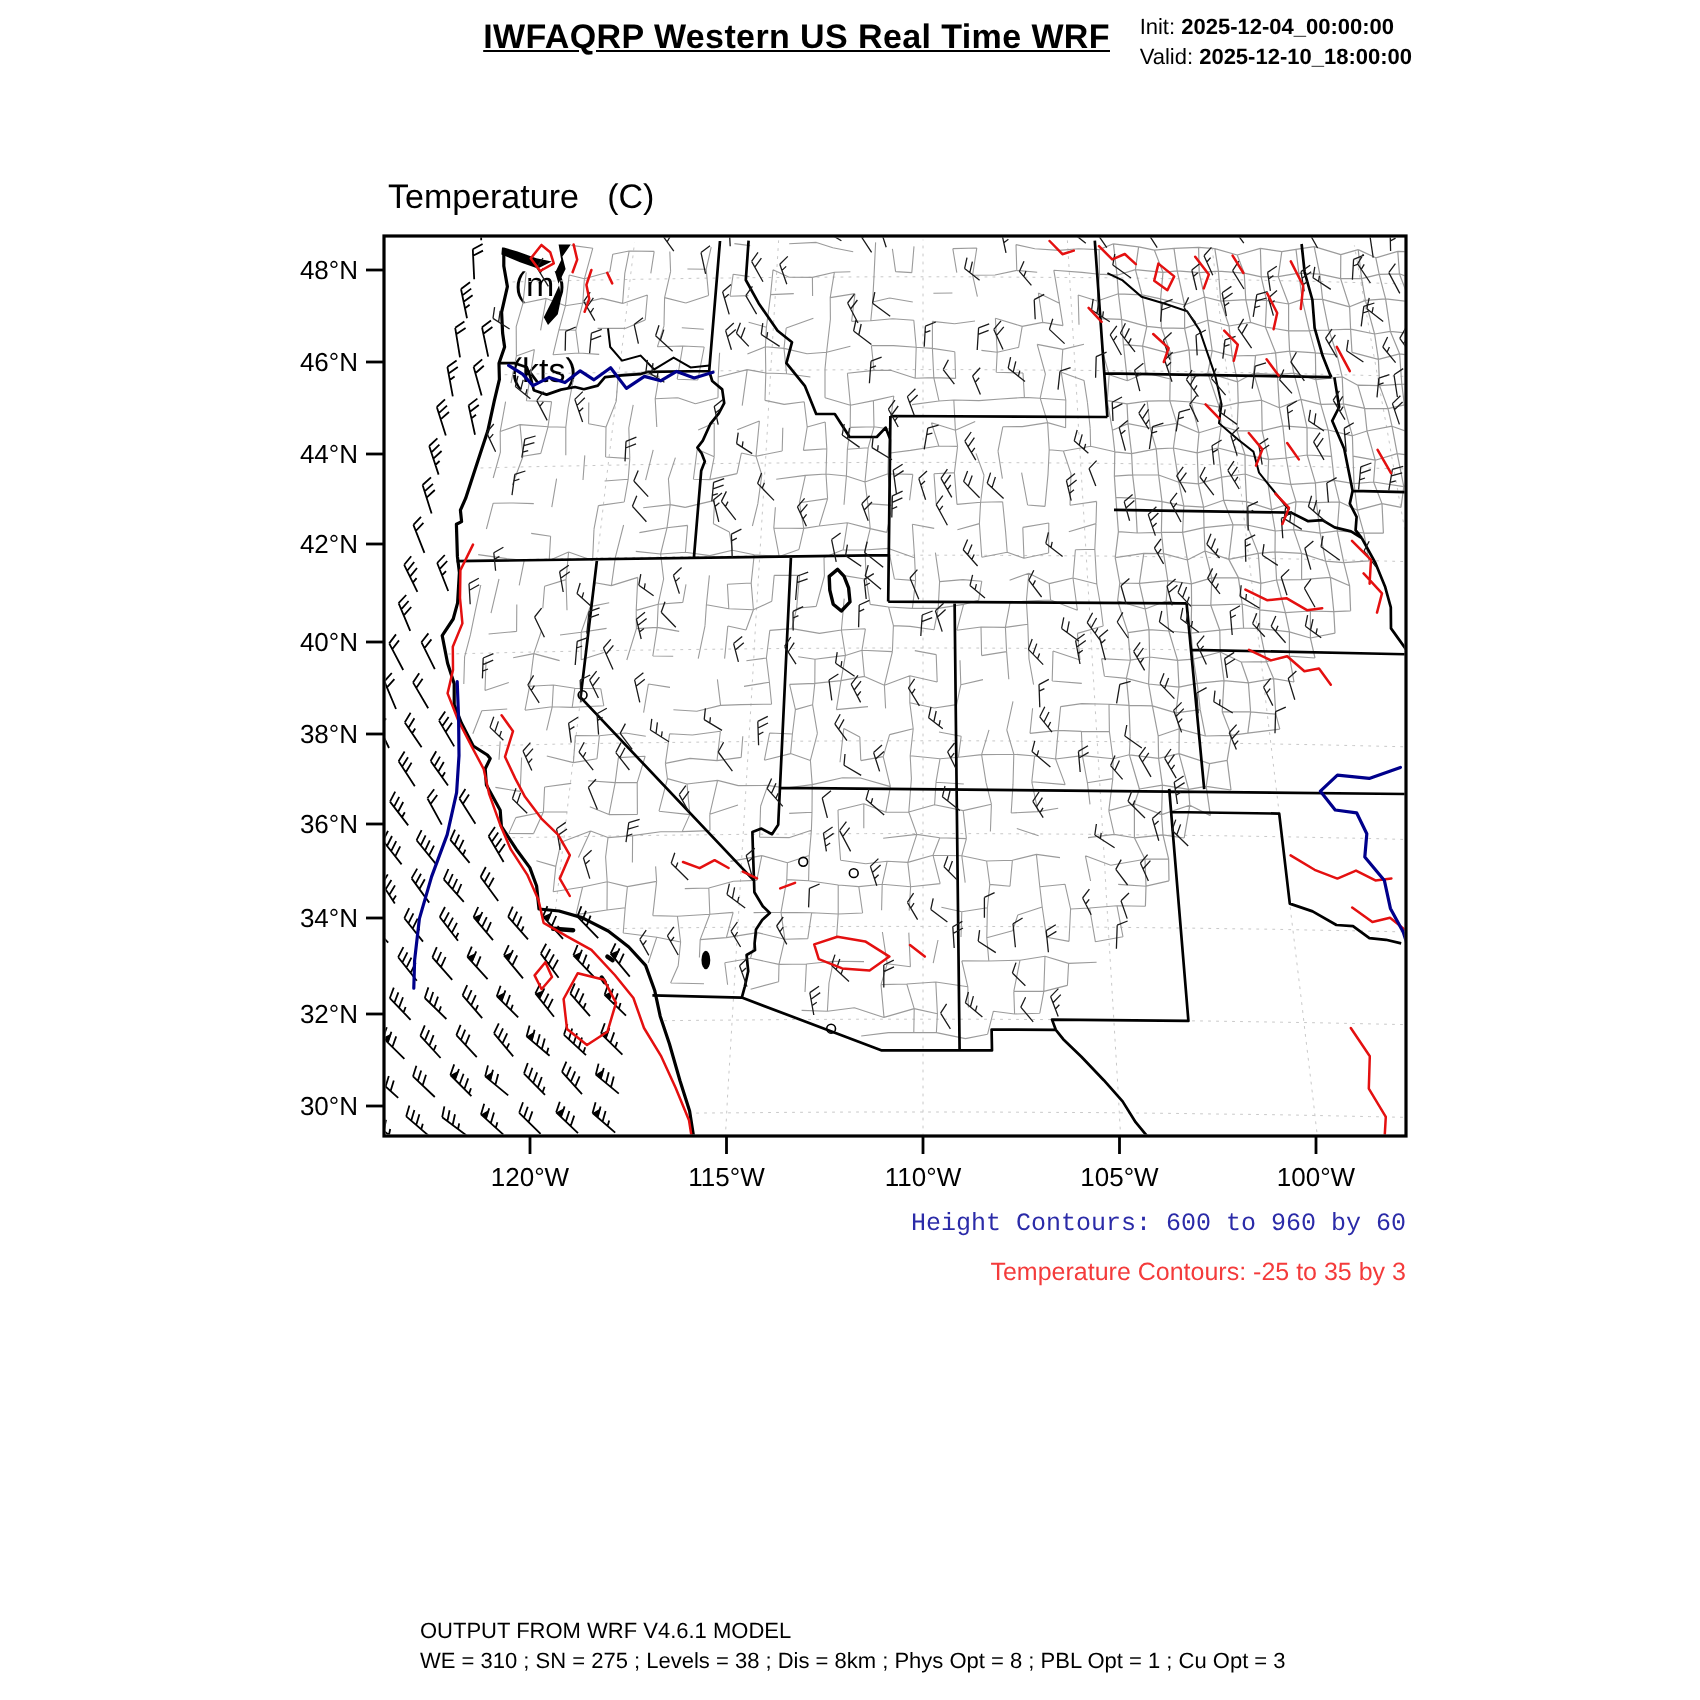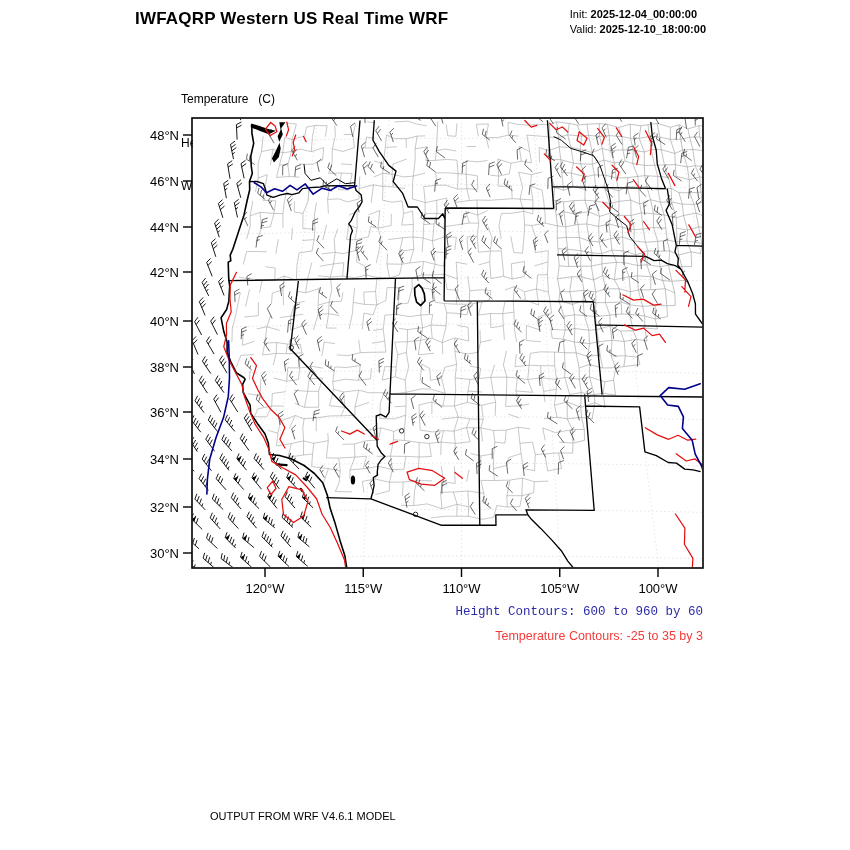--- a/index.html
+++ b/index.html
@@ -1,22 +1,22 @@
 <!DOCTYPE html>
 <html><head>
 <meta charset="utf-8">
 <style>
   html,body{margin:0;padding:0;background:#fff;}
   body{width:850px;height:850px;position:relative;font-family:"Liberation Sans",sans-serif;color:#000;}
   #app{position:absolute;inset:0;width:850px;height:850px;background:#fff;overflow:hidden;}
   .abs{position:absolute;}
-  #title{top:9px;left:135px;width:420px;text-align:left;font-size:17px;font-weight:bold;letter-spacing:0.2px;}
+  #title{top:9px;left:135px;width:420px;text-align:right;font-size:17px;font-weight:bold;letter-spacing:0.2px;text-decoration:underline;}
   #initblock{top:7px;right:144px;text-align:left;font-size:11px;line-height:15px;}
   #initblock .b{font-weight:bold;}
-  #fields{top:63px;left:181px;font-size:12px;line-height:14.5px;white-space:pre;}
+  #fields{top:63px;left:194px;font-size:17px;line-height:14.5px;white-space:pre;}
   #mapsvg{top:0;left:0;}
   #hc-info{top:605px;right:147px;font-size:12.5px;font-family:Liberation Mono, monospace;}
   #tc-info{top:629px;right:147px;font-size:12.5px;}
   #credits{top:809px;left:194px;font-size:11px;line-height:14.5px;margin-left:16px;}
 </style>
 </head>
 <body>
 
 <div id="app">
 
@@ -91,15 +91,16 @@
       <text x="559.75" y="593" text-anchor="middle" font-size="13" font-family="Liberation Sans, sans-serif" fill="#000">105°W</text>
       <line x1="658" y1="568" x2="658" y2="577" stroke="#000" stroke-width="1.4"></line>
       <text x="658" y="593" text-anchor="middle" font-size="13" font-family="Liberation Sans, sans-serif" fill="#000">100°W</text>
     </svg>
 
   <div id="hc-info" class="abs" style="color: rgb(43, 43, 168);">Height Contours: 600 to 960 by 60</div>
   <div id="tc-info" class="abs" style="color: rgb(244, 59, 59);">Temperature Contours: -25 to 35 by 3</div>
 
   <div id="credits" class="abs">
     <div>OUTPUT FROM WRF V4.6.1 MODEL</div>
+    <div>WE = 310 ; SN = 275 ; Levels = 38 ; Dis = 8km ; Phys Opt = 8 ; PBL Opt = 1 ; Cu Opt = 3</div>
   </div>
 
 </div>
 
 </body></html>

